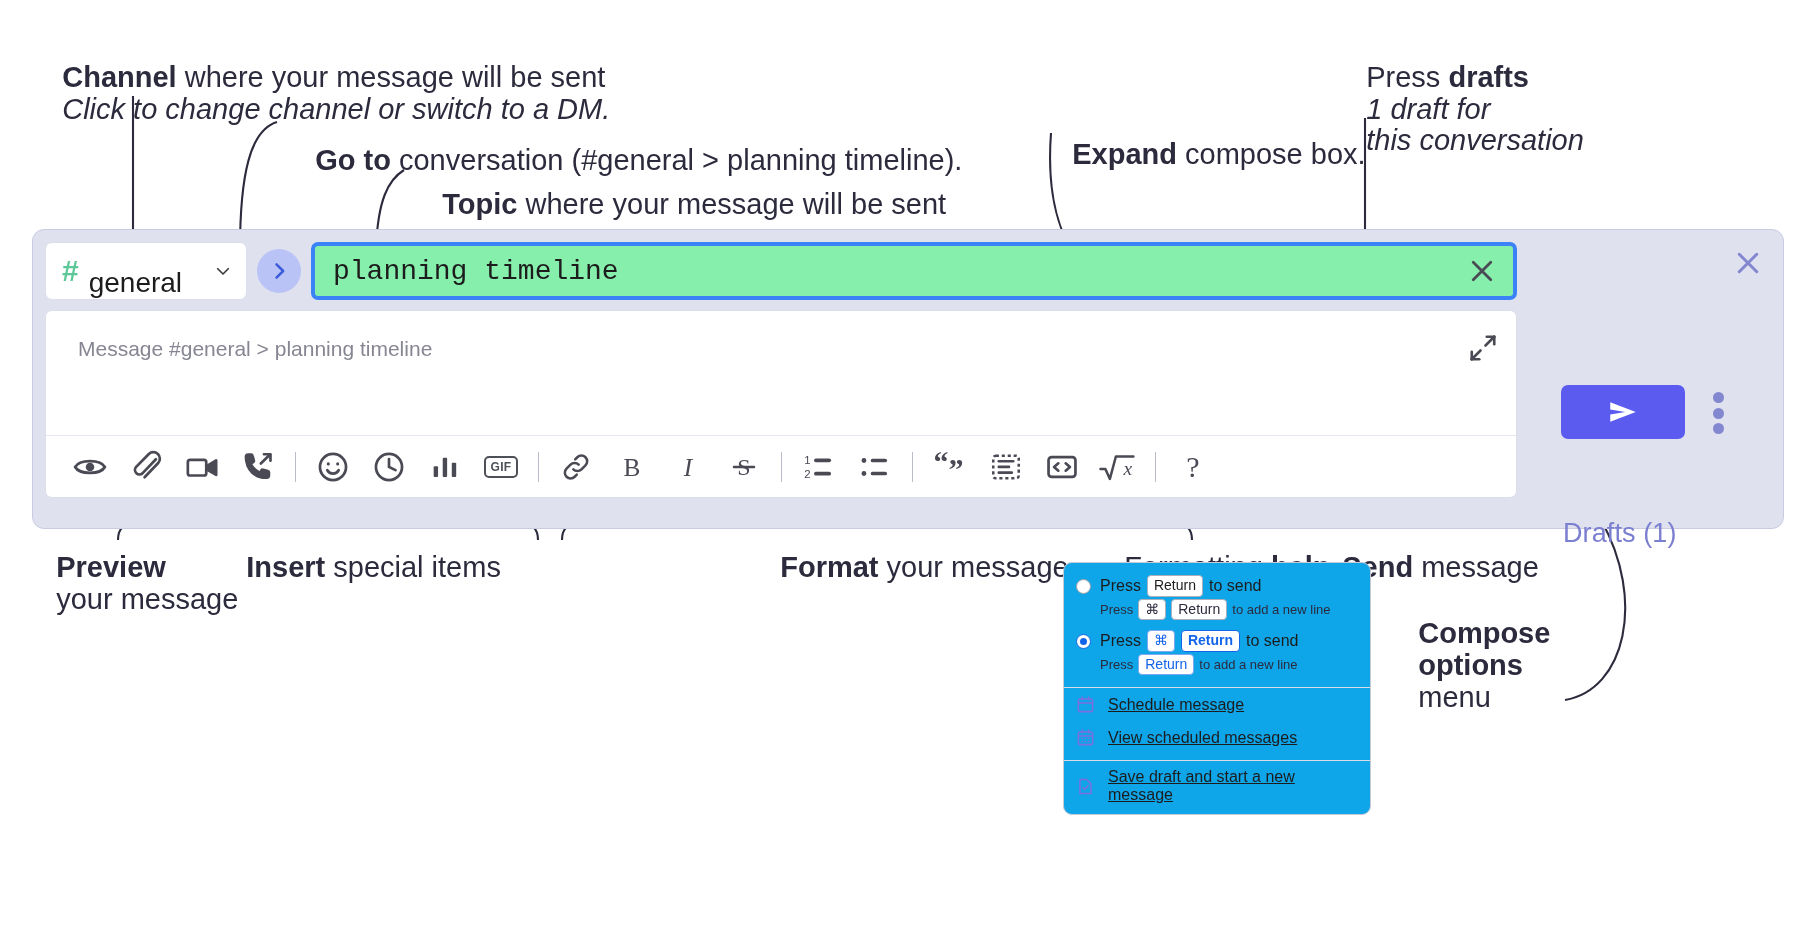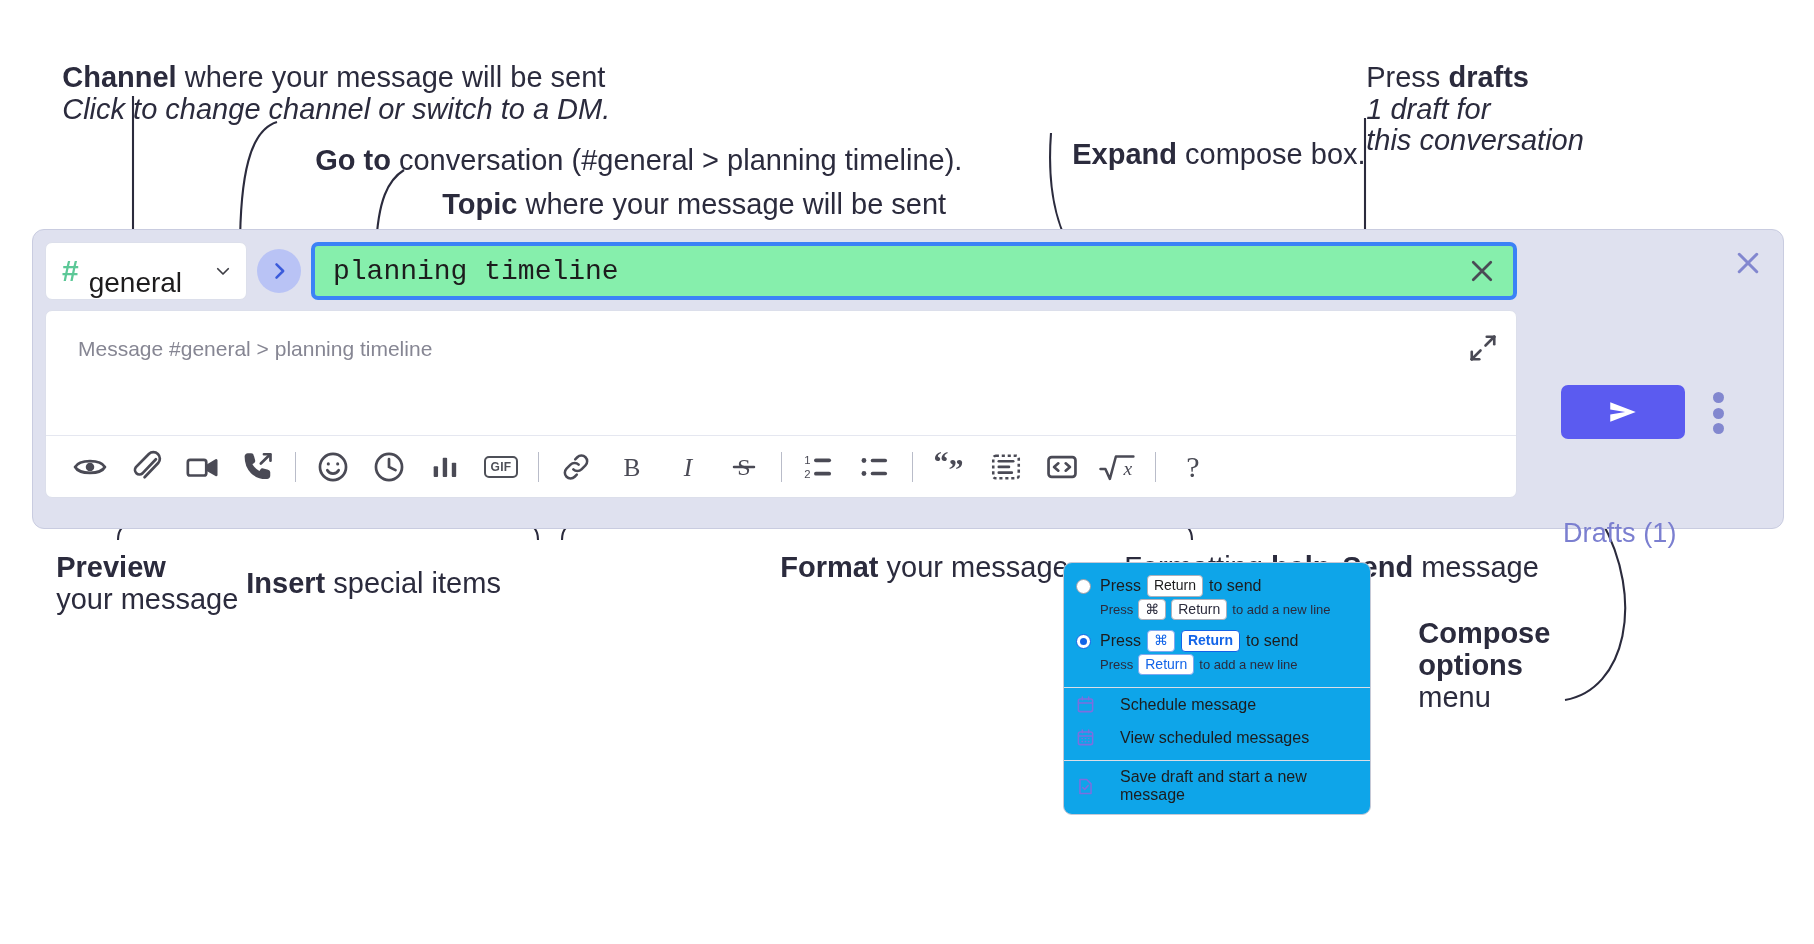--- a/index.html
+++ b/index.html
@@ -104,21 +104,21 @@
                      border-radius: 50%; background: #1264e8; }
   .mi-line { font-size: 16px; display: flex; align-items: center; gap: 6px; flex-wrap: wrap; }
   .mi-sub { font-size: 13px; color: #2b2b3d; display: flex; align-items: center; gap: 5px;
             padding: 2px 12px 6px 36px; }
   .key { border: 1px solid #adb0bb; border-radius: 4px; padding: 1px 6px; font-size: 14px;
          background: #fff; line-height: 1.25; }
   .key.blue { border-color: #7ea8f0; color: #1264e8; }
   .key.blue-b { border-color: #1264e8; color: #1264e8; font-weight: 700; }
   .mdiv { height: 1px; background: #dcdee6; margin: 6px 0 0 0; }
   .mi {
-    display: flex; align-items: center; gap: 25px; padding: 7px 12px; font-size: 16px;
+    display: flex; align-items: center; gap: 13px; padding: 7px 12px; font-size: 16px; text-decoration: underline;
   }
   .mi .ic { width: 19px; height: 19px; flex: none; }
 </style>
 </head>
 <body>
 
 <div id="stage">
 
   <div class="ann ann-lg" style="left:30px; top:22px;">
     <b>Channel</b><span> where your message will be sent</span>
@@ -149,21 +149,21 @@
     <i>this conversation</i>
   </div>
 
   <div class="ann ann-lg" style="left:24px; top:512px;">
     <b>Preview</b>
   </div>
   <div class="ann ann-lg" style="left:24px; top:544px;">
     <span>your message</span>
   </div>
 
-  <div class="ann ann-lg" style="left:214px; top:528px;">
+  <div class="ann ann-lg" style="left:214px; top:512px;">
     <b>Insert</b><span> special items</span>
   </div>
 
   <div class="ann ann-lg" style="left:748px; top:512px;">
     <b>Format</b><span> your message</span>
   </div>
 
   <div class="ann ann-lg" style="left:1092px; top:512px;">
     <span>Formatting </span><b>help</b>
   </div>

